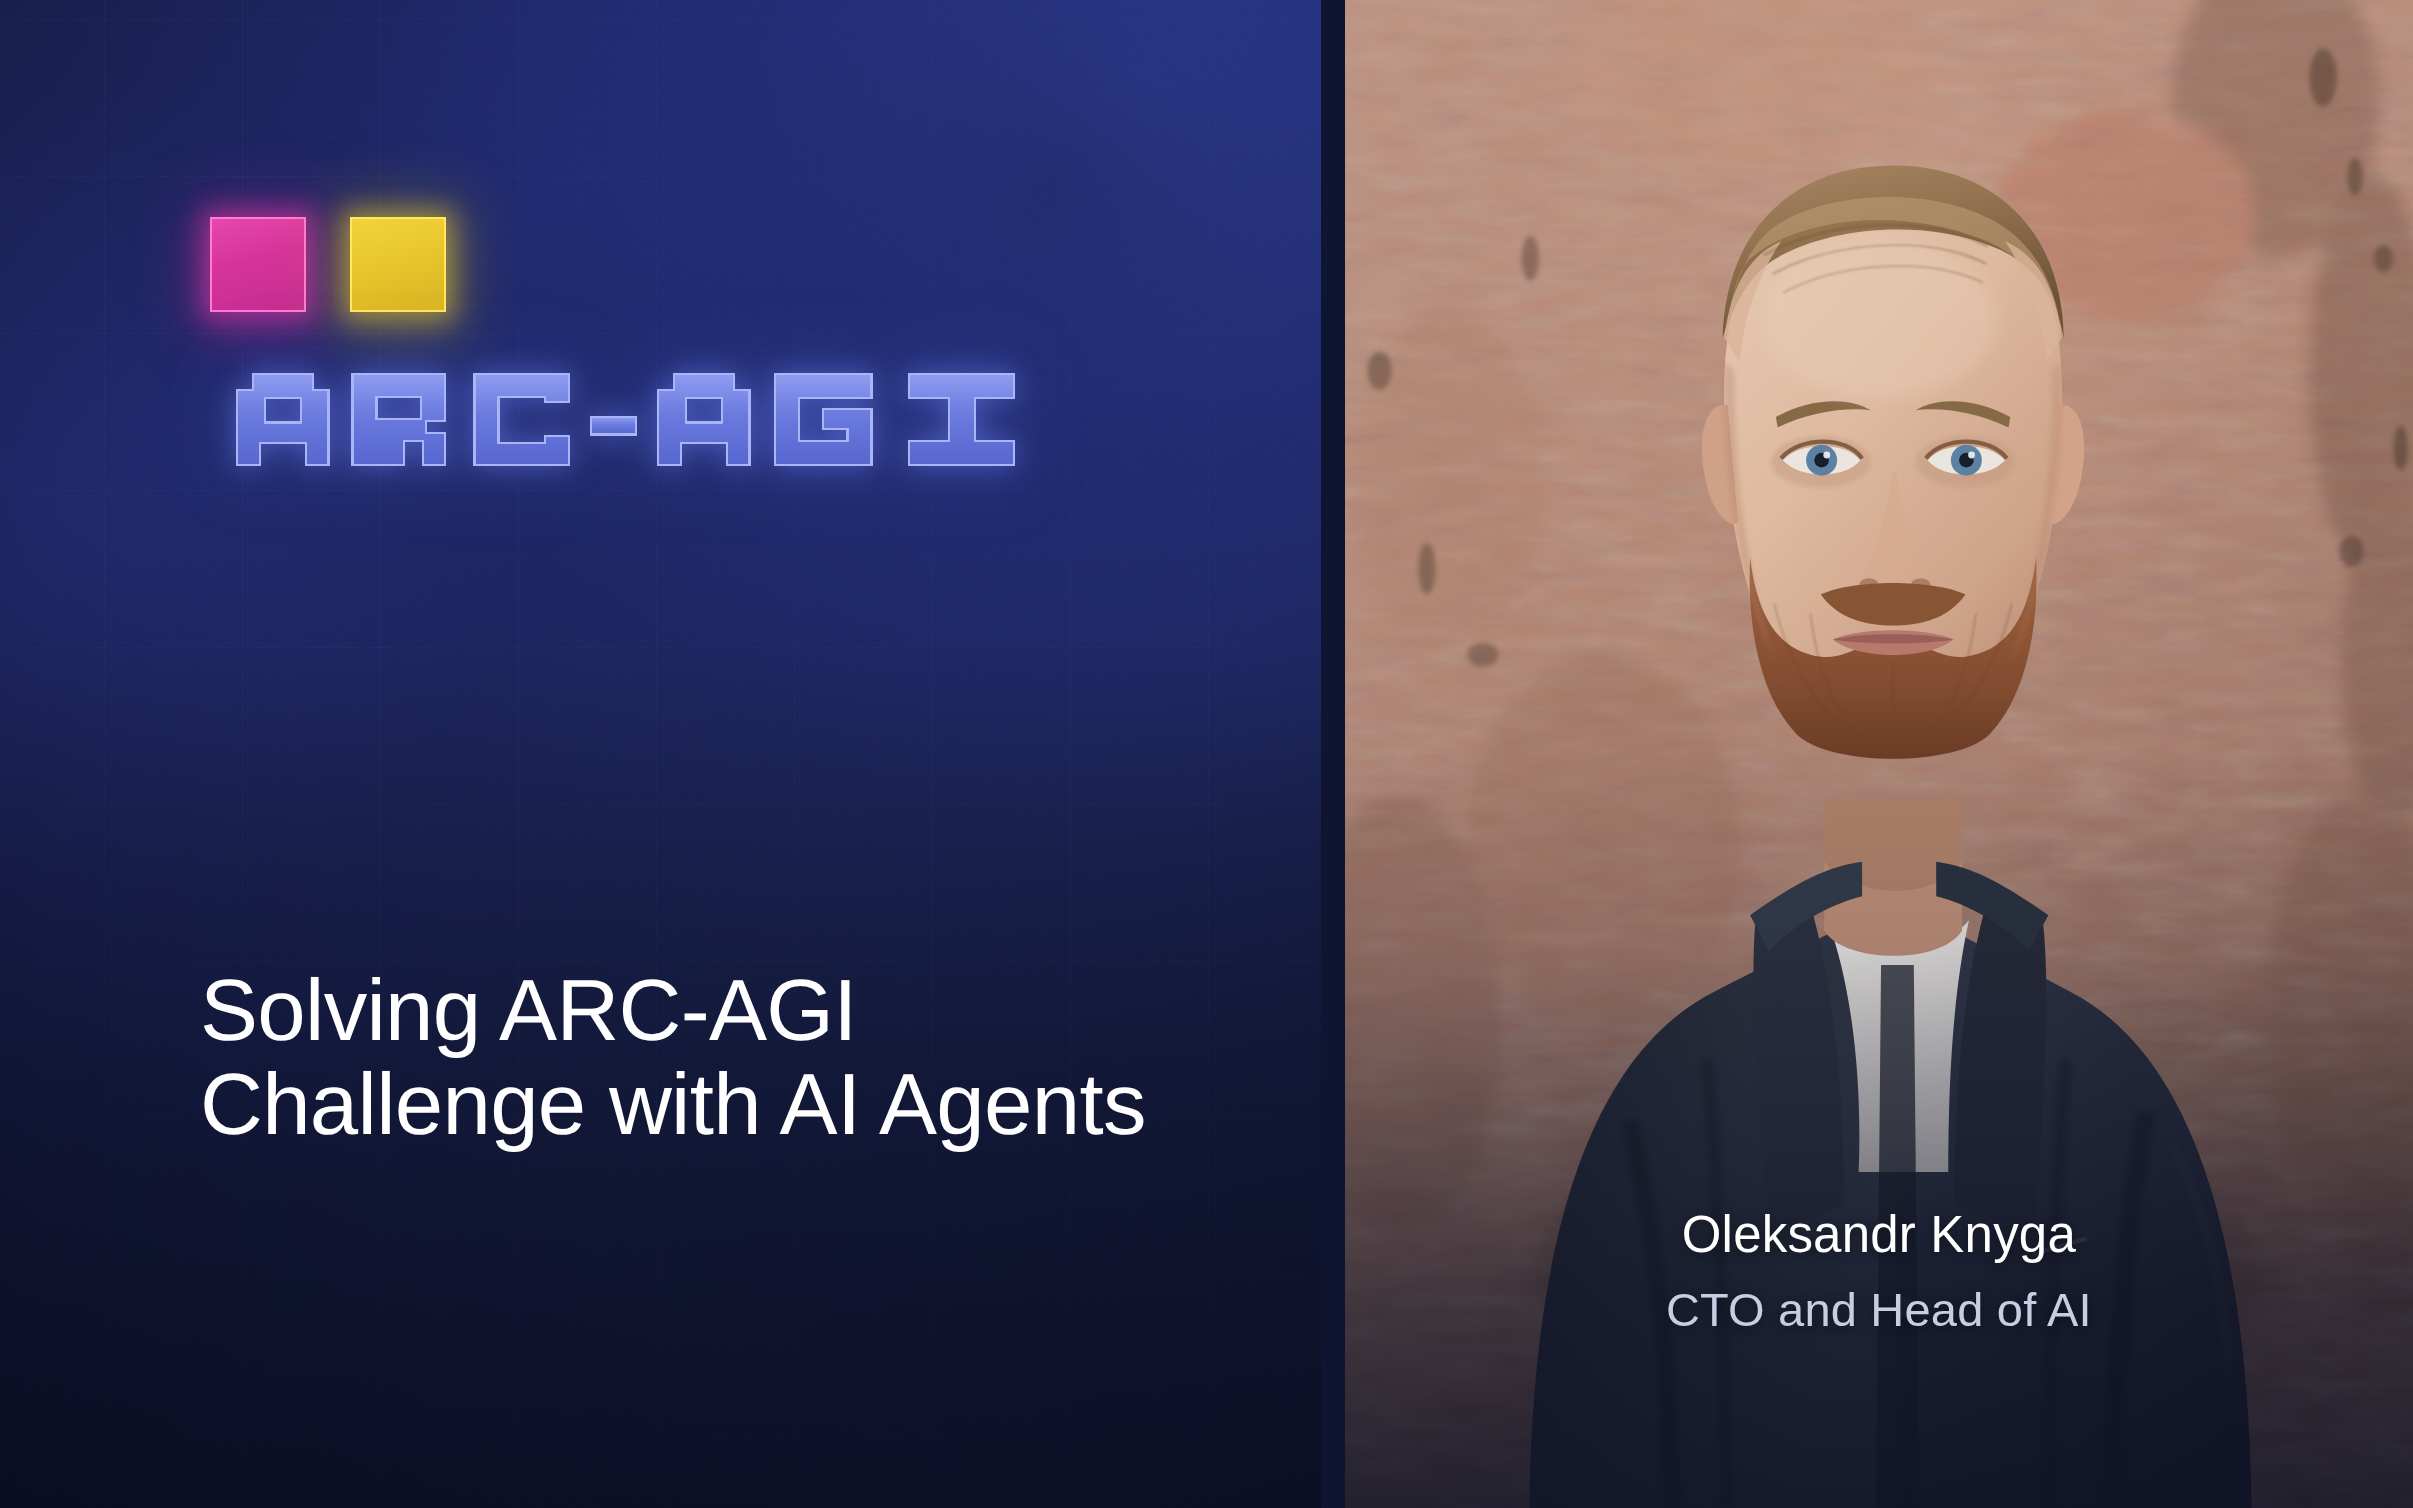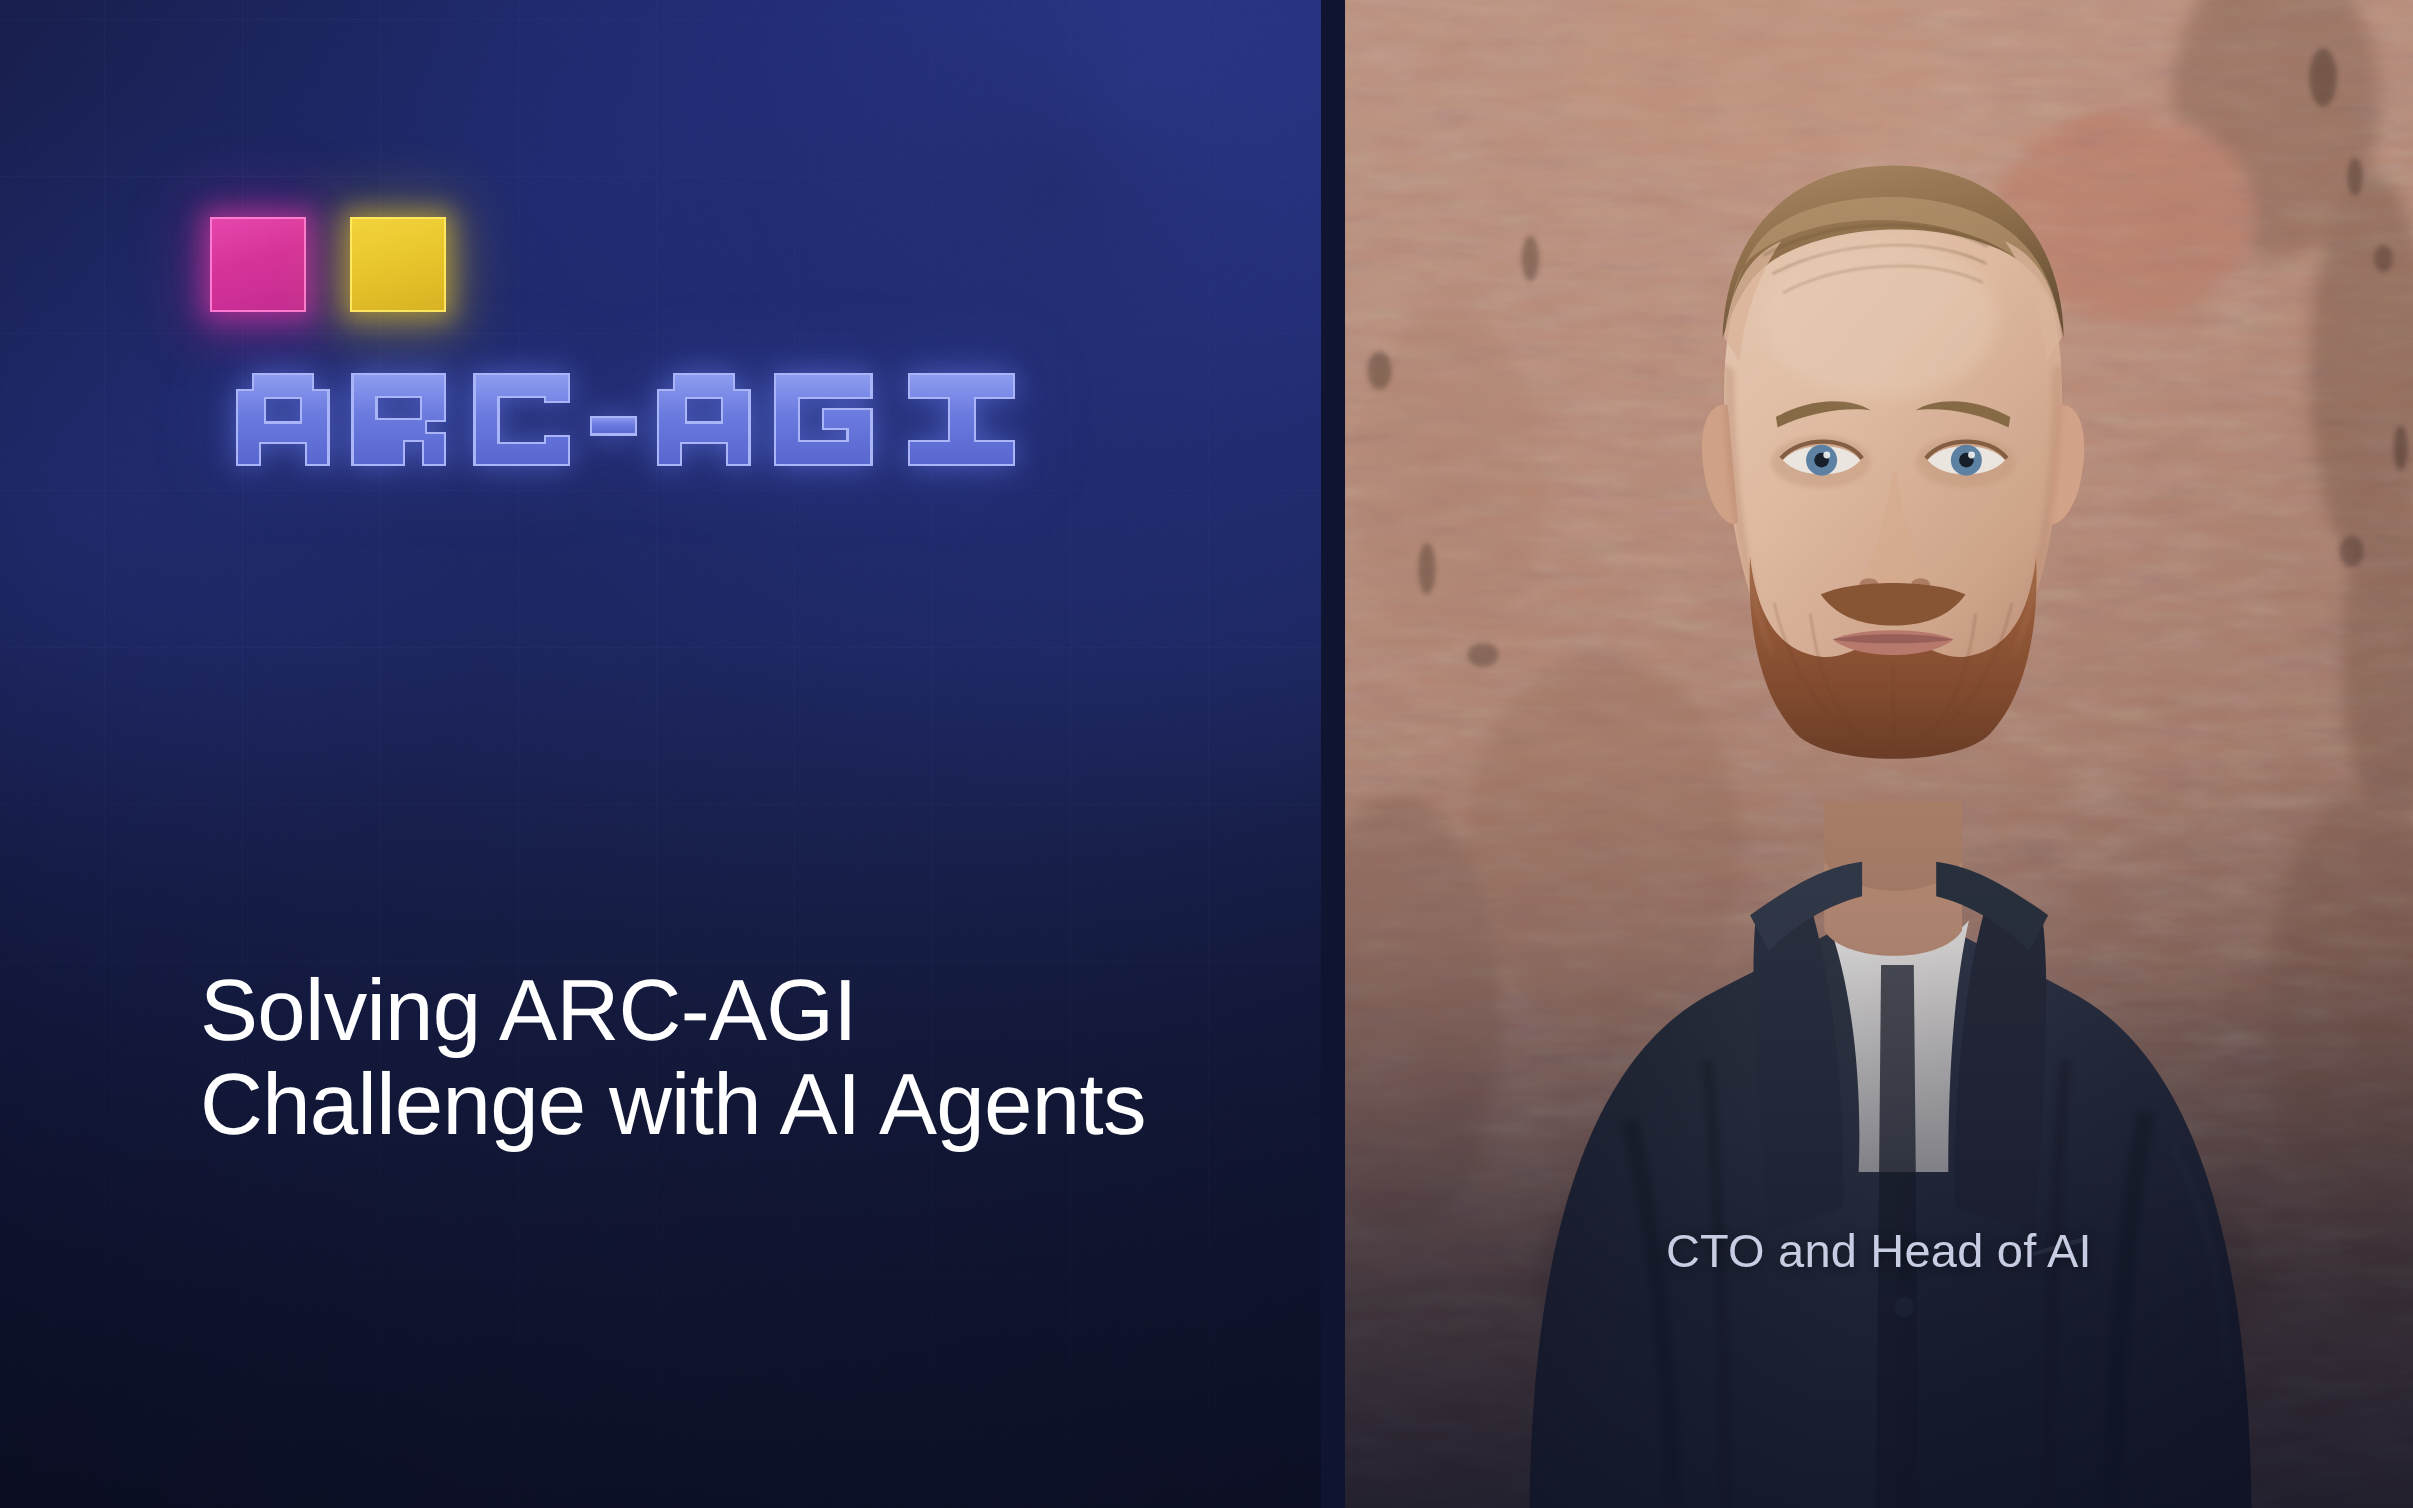--- a/index.html
+++ b/index.html
@@ -441,18 +441,19 @@
           <circle cx="649" cy="1517" r="13" fill="none" stroke="#232936" stroke-width="3"></circle>
         </g>
 
         <rect width="1252" height="1750" fill="#2a1c14" opacity="0.05"></rect>
       </svg>
     </div>
 
     <div class="photo-fade"></div>
 
     <div class="speaker">
+      <span class="speaker-name">Oleksandr Knyga</span>
       <span class="speaker-role">CTO and Head of AI</span>
     </div>
   </div>
 
 </div>
 
 
 </body></html>

